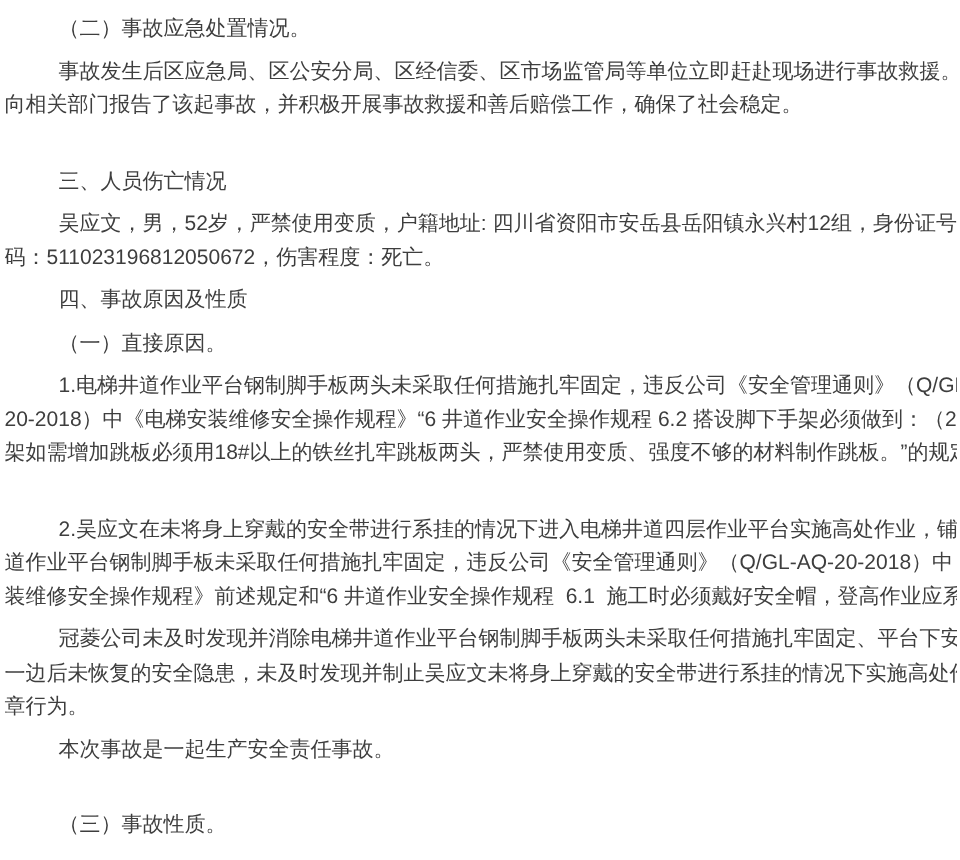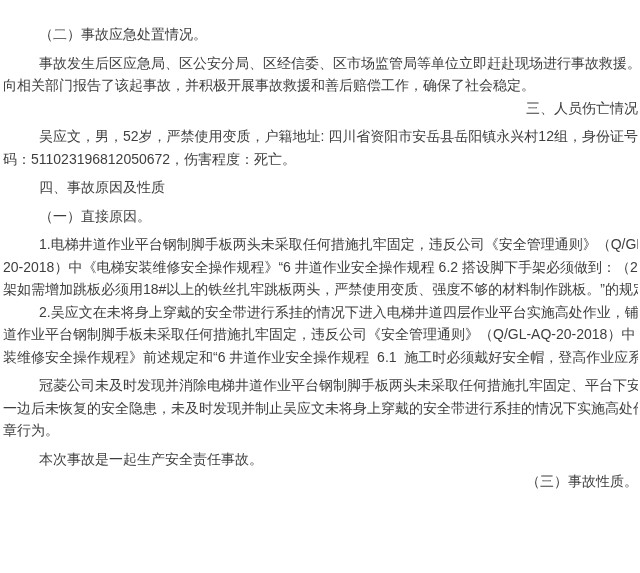--- a/index.html
+++ b/index.html
@@ -21,23 +21,23 @@
     height: 573px;
     padding: 7px 2px 0 3px;
     overflow: hidden;
   }
   .ln {
     line-height: 22.5px;
     height: 22.5px;
     white-space: pre;
     overflow: hidden;
   }
-  .ind { text-indent: 36px; margin-top: 16px; }
+  .ind { text-indent: 36px; }
   .gap-sm { margin-top: 6px; }
-  .gap-lg { margin-top: 0; text-align: right; }
+  .gap-lg { margin-top: 28px; }
 </style>
 </head>
 <body>
 
 <div class="doc">
   <div class="ln ind">（二）事故应急处置情况。</div>
   <div class="ln ind gap-sm">事故发生后区应急局、区公安分局、区经信委、区市场监管局等单位立即赶赴现场进行事故救援。冠菱公司</div>
   <div class="ln">向相关部门报告了该起事故，并积极开展事故救援和善后赔偿工作，确保了社会稳定。</div>
   <div class="ln ind gap-lg">三、人员伤亡情况</div>
   <div class="ln ind gap-sm">吴应文，男，52岁，严禁使用变质，户籍地址: 四川省资阳市安岳县岳阳镇永兴村12组，身份证号</div>

